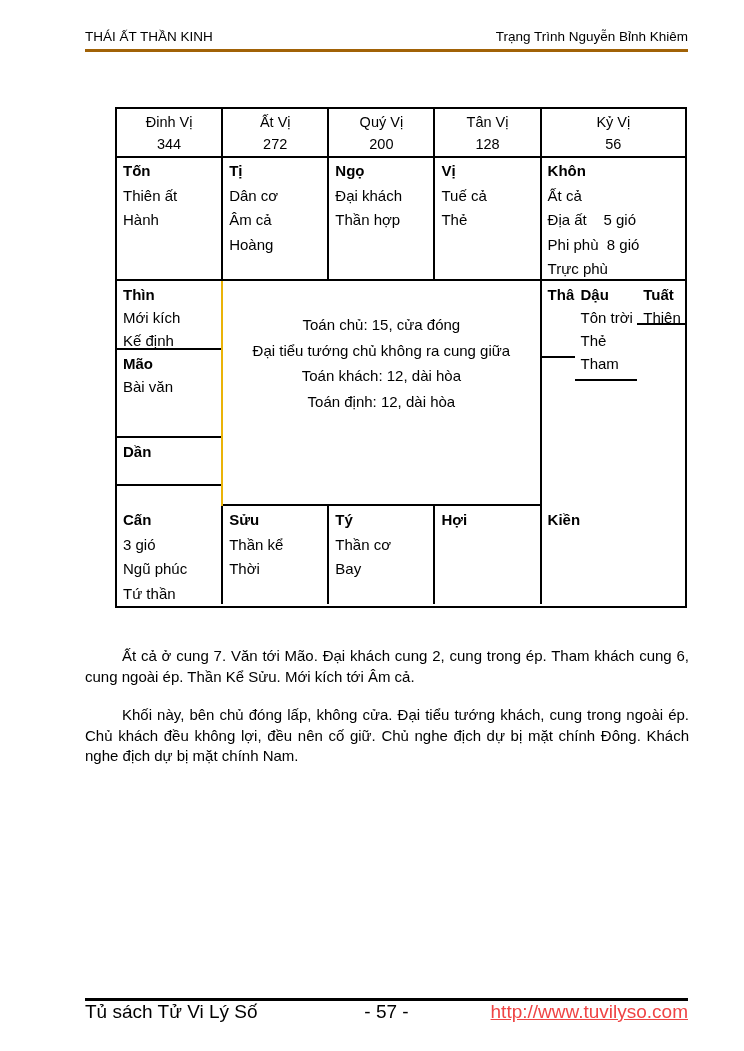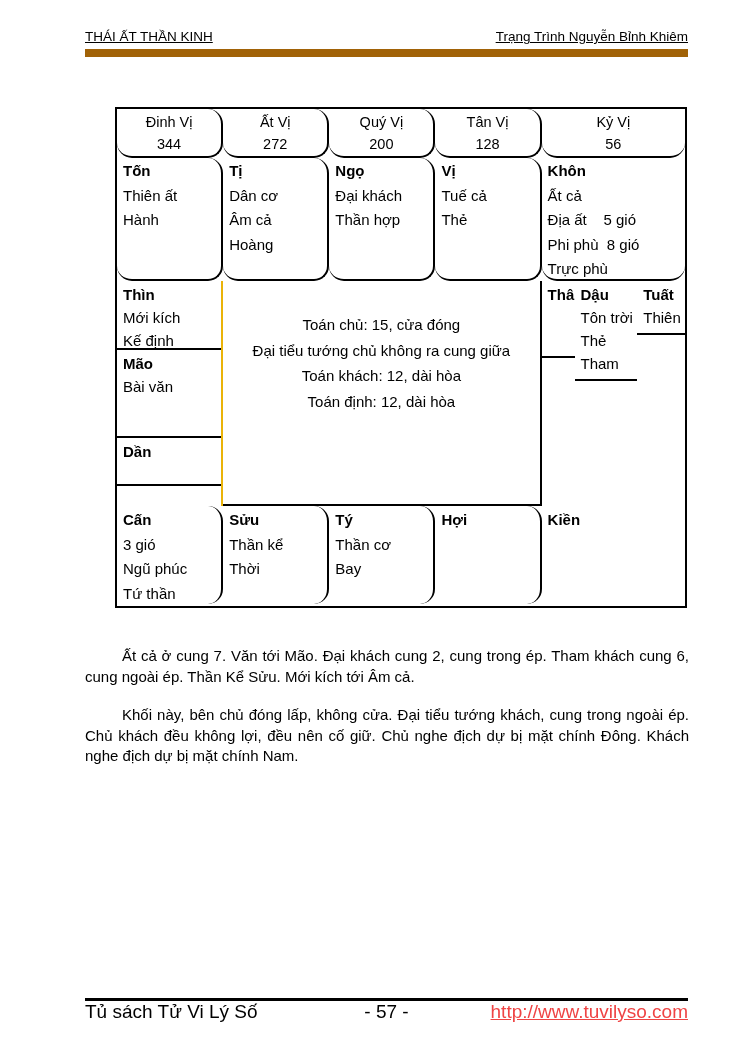--- a/index.html
+++ b/index.html
@@ -12,53 +12,53 @@
     color:#000;
     overflow:hidden;
   }
   *{box-sizing:border-box;}
 
   
   .pagehead{
     position:absolute;left:85px;top:29px;width:603px;
     display:flex;justify-content:space-between;align-items:flex-end;
     font-size:13.5px;line-height:16px;
-    padding-bottom:4px;border-bottom:8px solid #a16207;text-decoration:underline;
+    padding-bottom:4px;border-bottom:3px solid #a16207;
   }
 
   
   .board{
     position:absolute;left:115px;top:107px;width:572px;height:501px;
     border:2px solid #000;
     display:grid;
     grid-template-columns:repeat(5,1fr);
     grid-template-rows:49px 123px 225px 98px;
     font-size:15px;
   }
-  .cell{border-right:2px solid #000;border-bottom:2px solid #000;overflow:hidden;border-radius:15px;}
+  .cell{border-right:2px solid #000;border-bottom:2px solid #000;overflow:hidden;}
   .lastcol{border-right:none;}
   .lastrow{border-bottom:none;}
 
   .hd{text-align:center;padding-top:2px;line-height:22px;font-size:14.5px;}
   .r2{padding:1px 4px 0 6px;line-height:24.5px;}
   .bt{padding:2px 4px 0 6px;line-height:24.5px;}
 
   .ct{font-weight:bold;}
   .cl{white-space:pre-wrap;}
 
   .mid-left{grid-column:1;display:flex;flex-direction:column;border-right:2px solid #eab308;}
   .mid-center{
     grid-column:2 / span 3;
     border-right:2px solid #000;border-bottom:2px solid #000;
     text-align:center;padding-top:31px;line-height:25.5px;
   }
   .mid-right{grid-column:5;display:flex;flex-direction:row;}
   .pc{padding:2px 4px 0 6px;line-height:23px;border-bottom:2px solid #000;overflow:hidden;}
   .h-thin{height:69px;} .h-mao{height:88px;} .h-dan{height:48px;}
-  .h-than{height:77px;} .h-dau{height:100px;} .h-tuat{height:54px;}
+  .h-than{height:77px;} .h-dau{height:100px;} .h-tuat{height:44px;}
 
   
   .bodytext{
     position:absolute;left:85px;top:628px;width:604px;
     font-size:15px;line-height:20.5px;text-align:justify;
   }
   .bodytext p{margin:18px 0 7px 0;text-indent:37px;}
 
   
   .pagefoot{

